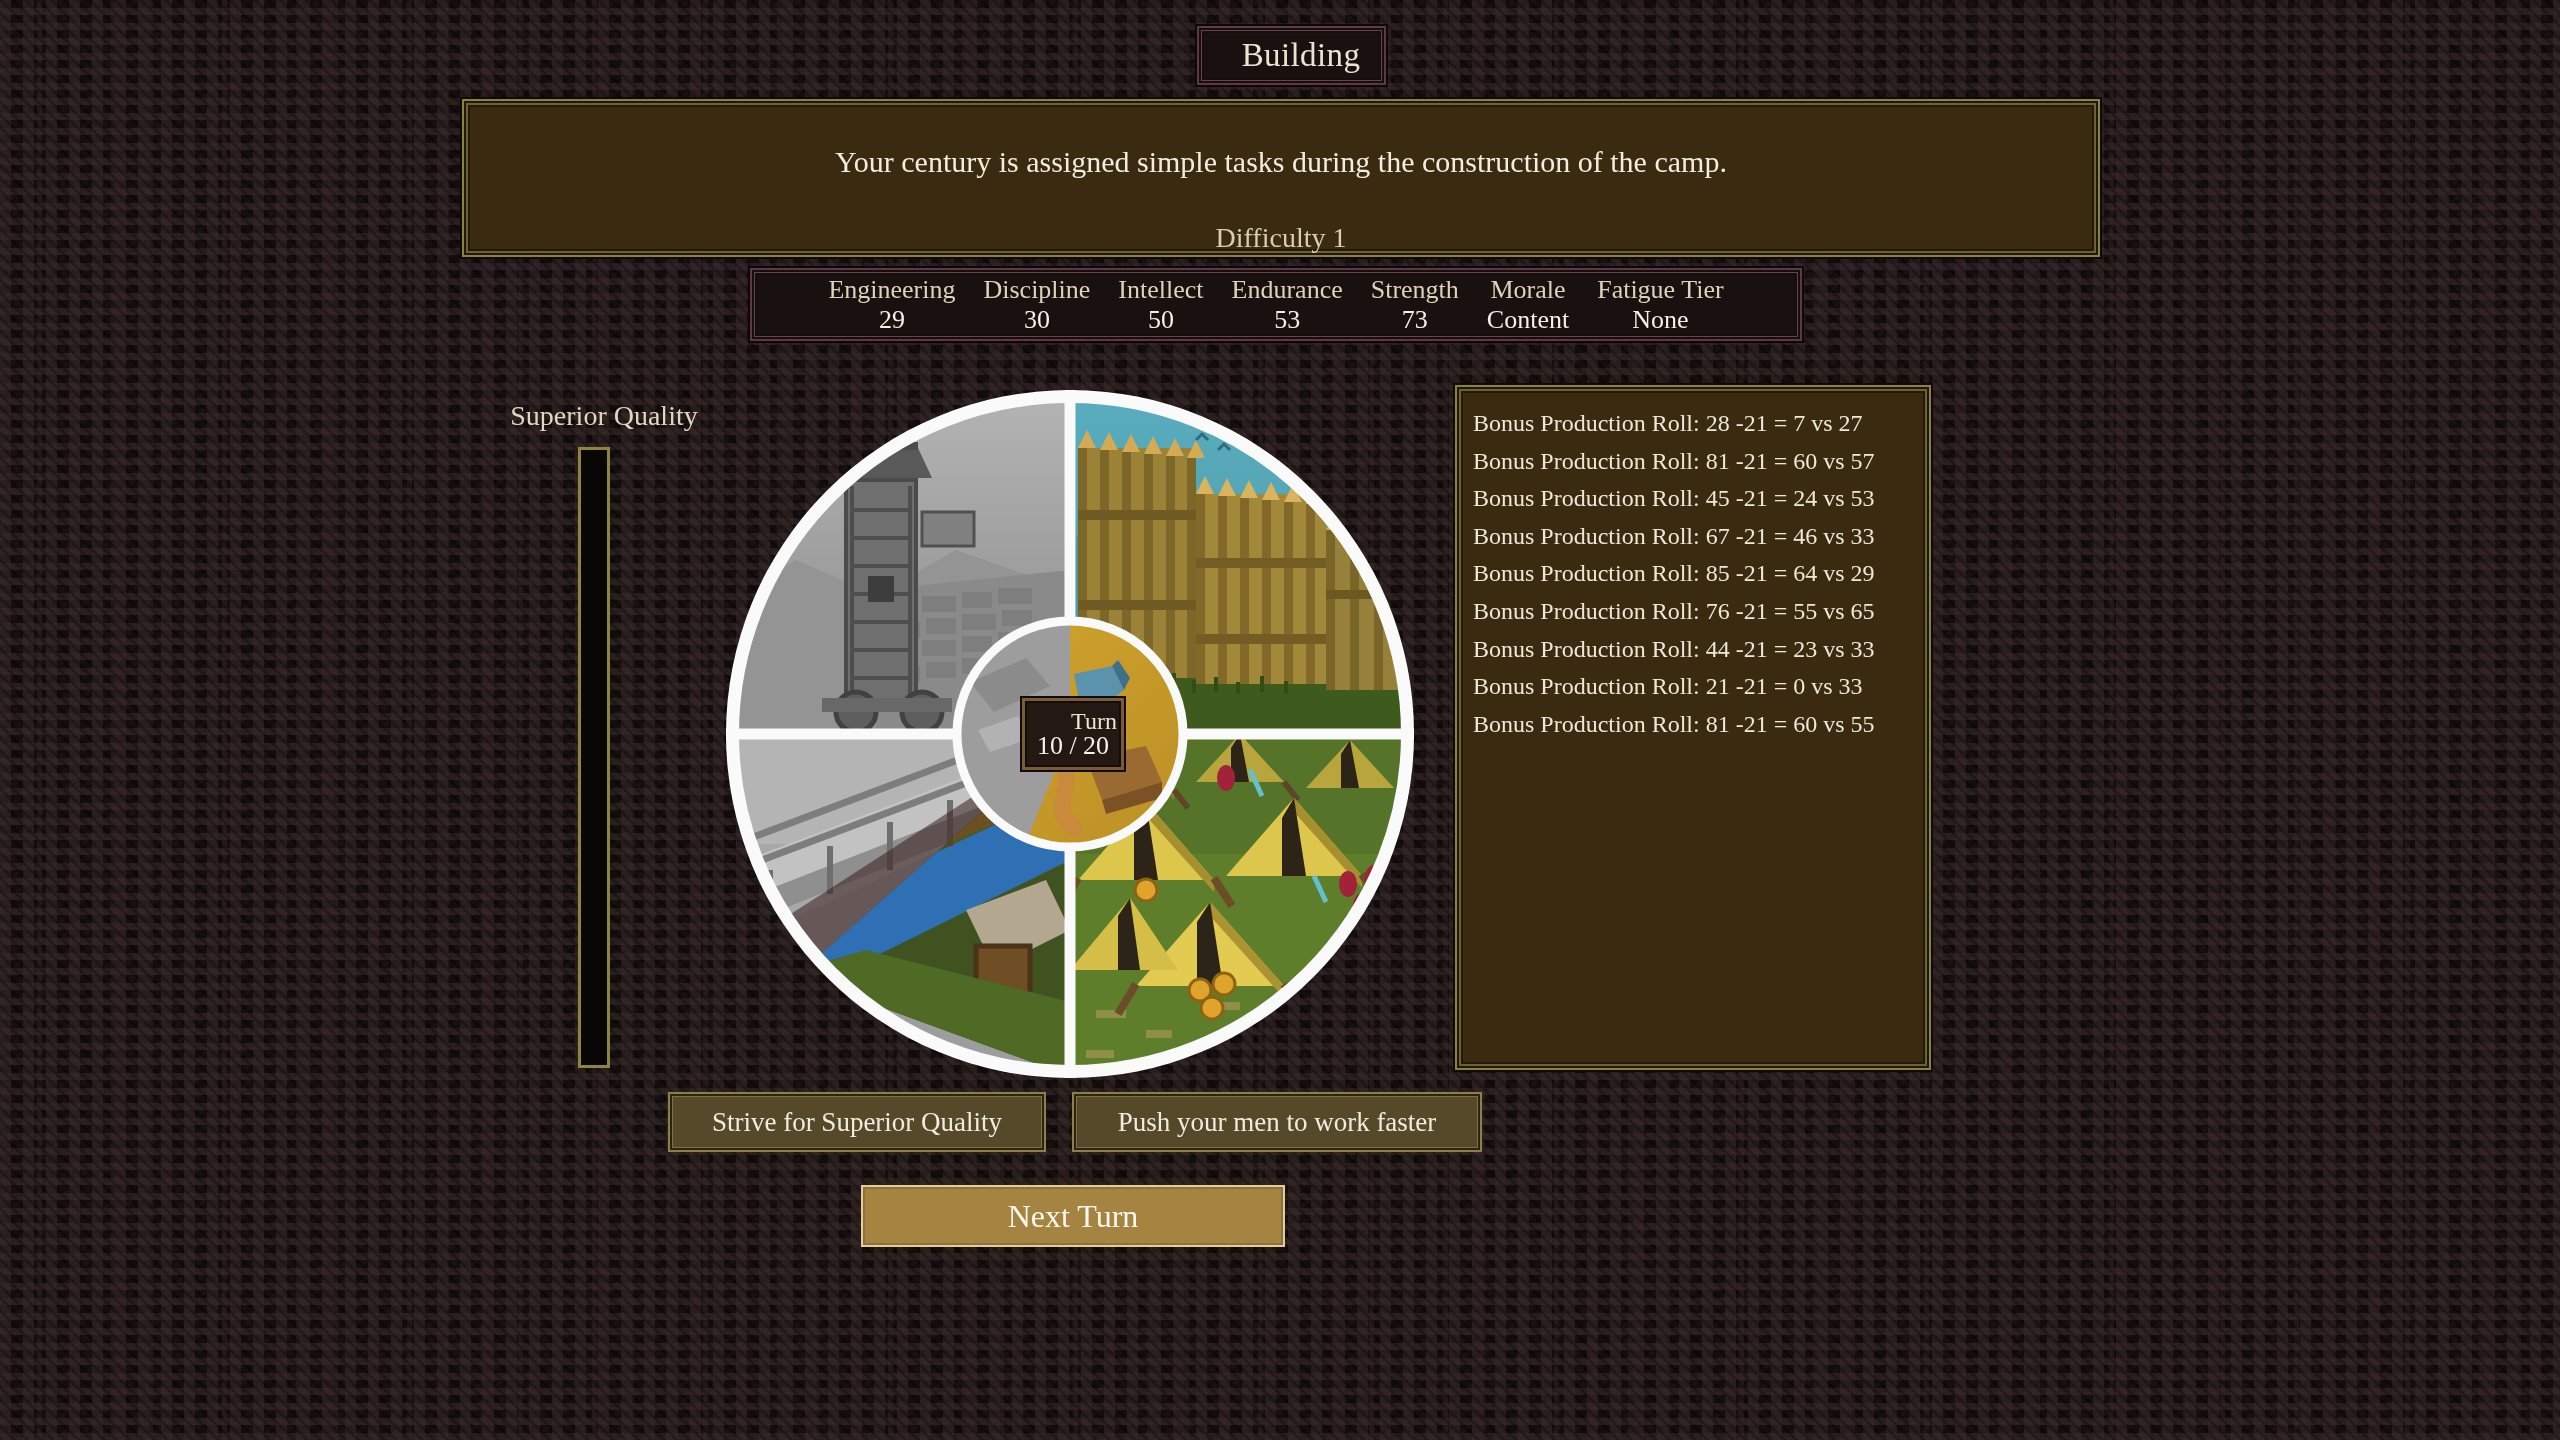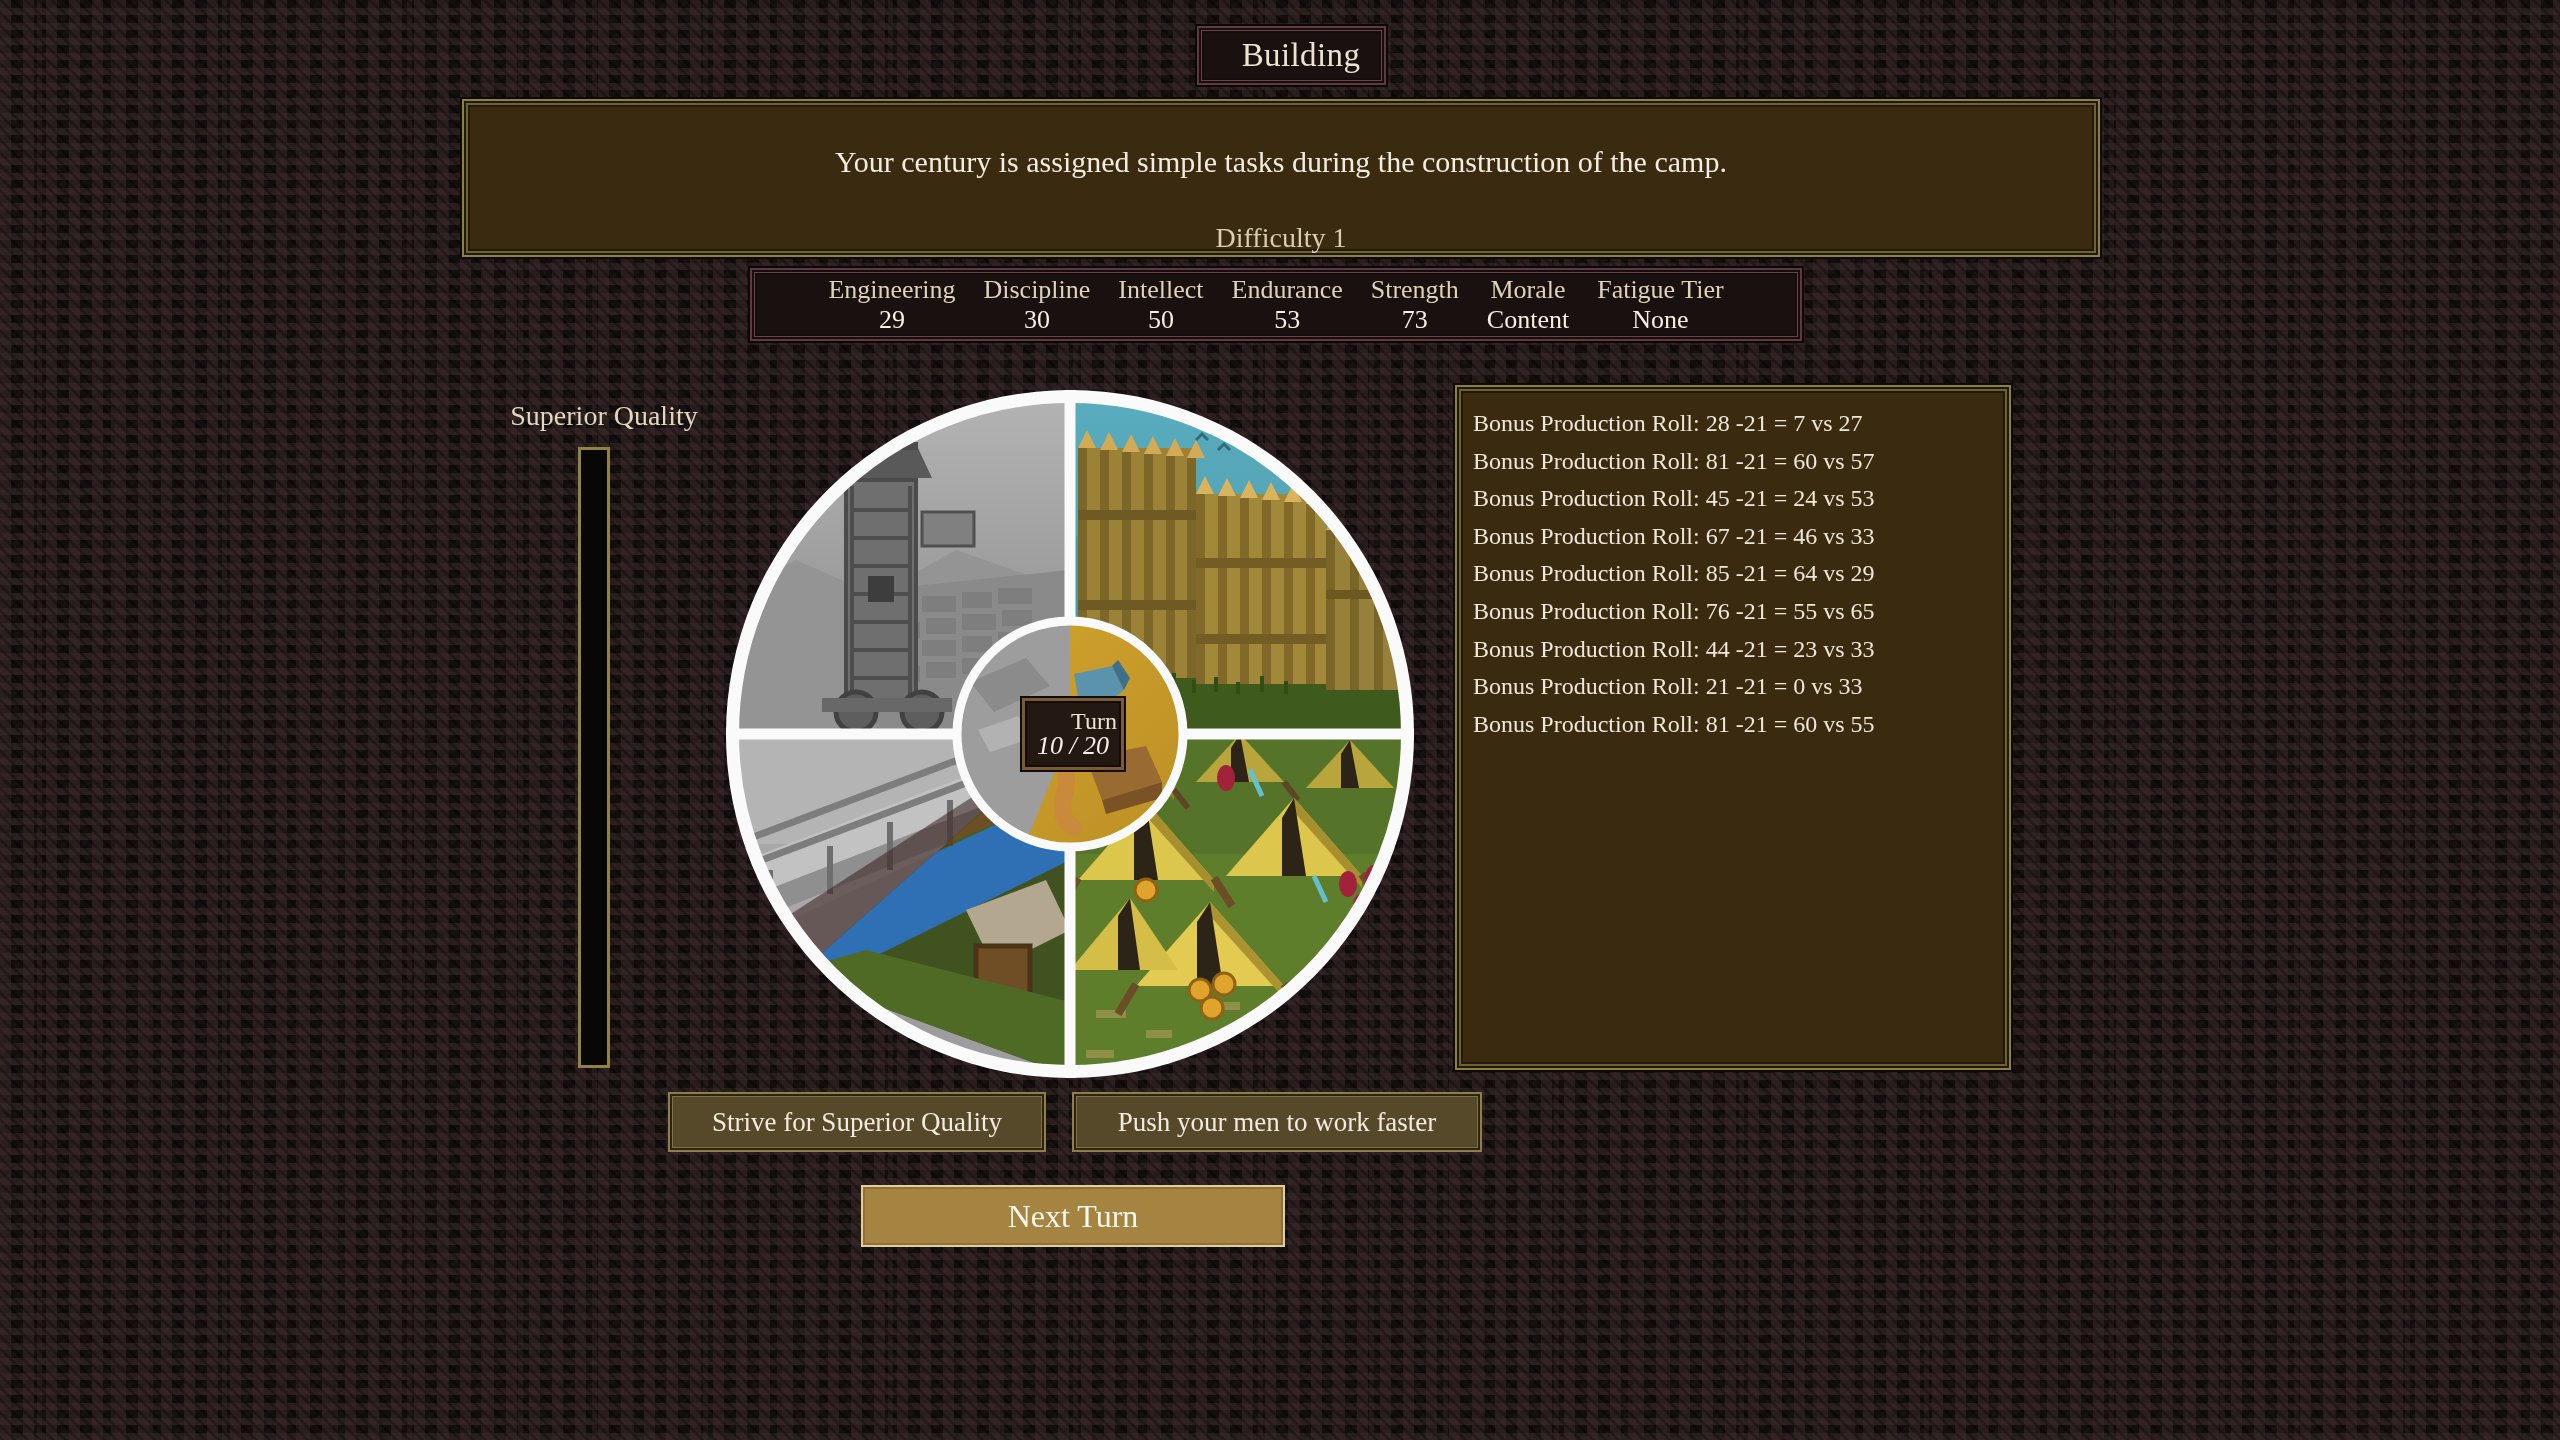--- a/index.html
+++ b/index.html
@@ -175,21 +175,21 @@
     background: #241812;
     border: 3px solid #7b5a3a;
     box-shadow: inset 0 0 0 2px #140c08, 0 0 0 2px #120b07;
     display: flex;
     flex-direction: column;
     align-items: center;
     justify-content: center;
     line-height: 1.02;
   }
   #turn-plaque .t1 { color: #ece4d4; font-size: 24px; margin-left: 42px; }
-  #turn-plaque .t2 { color: #f7f2e8; font-size: 26px; font-style: italic; }
+  #turn-plaque .t2 { color: #f7f2e8; font-size: 26px; }
 
   
   .act-btn {
     position: absolute;
     height: 56px;
     background: #56492a;
     border: 2px solid #8d7f4a;
     box-shadow: inset 0 0 0 2px #2b2412, inset 0 0 0 3px #7e7244;
     display: flex; align-items: center; justify-content: center;
     cursor: pointer;
@@ -211,21 +211,21 @@
     box-shadow: inset 0 0 0 2px #8f7038;
     display: flex; align-items: center; justify-content: center;
     cursor: pointer;
   }
   #btn-next span { color: #fdf8ee; font-size: 32px; }
 
   
   #log-box {
     position: absolute;
     left: 1455px; top: 385px;
-    width: 556px; height: 685px;
+    width: 476px; height: 685px;
     padding: 18px 16px 0 16px;
     box-sizing: border-box;
     overflow: hidden;
   }
   .log-line {
     color: #efe7da;
     font-size: 24px;
     line-height: 37.6px;
     white-space: nowrap;
   }

